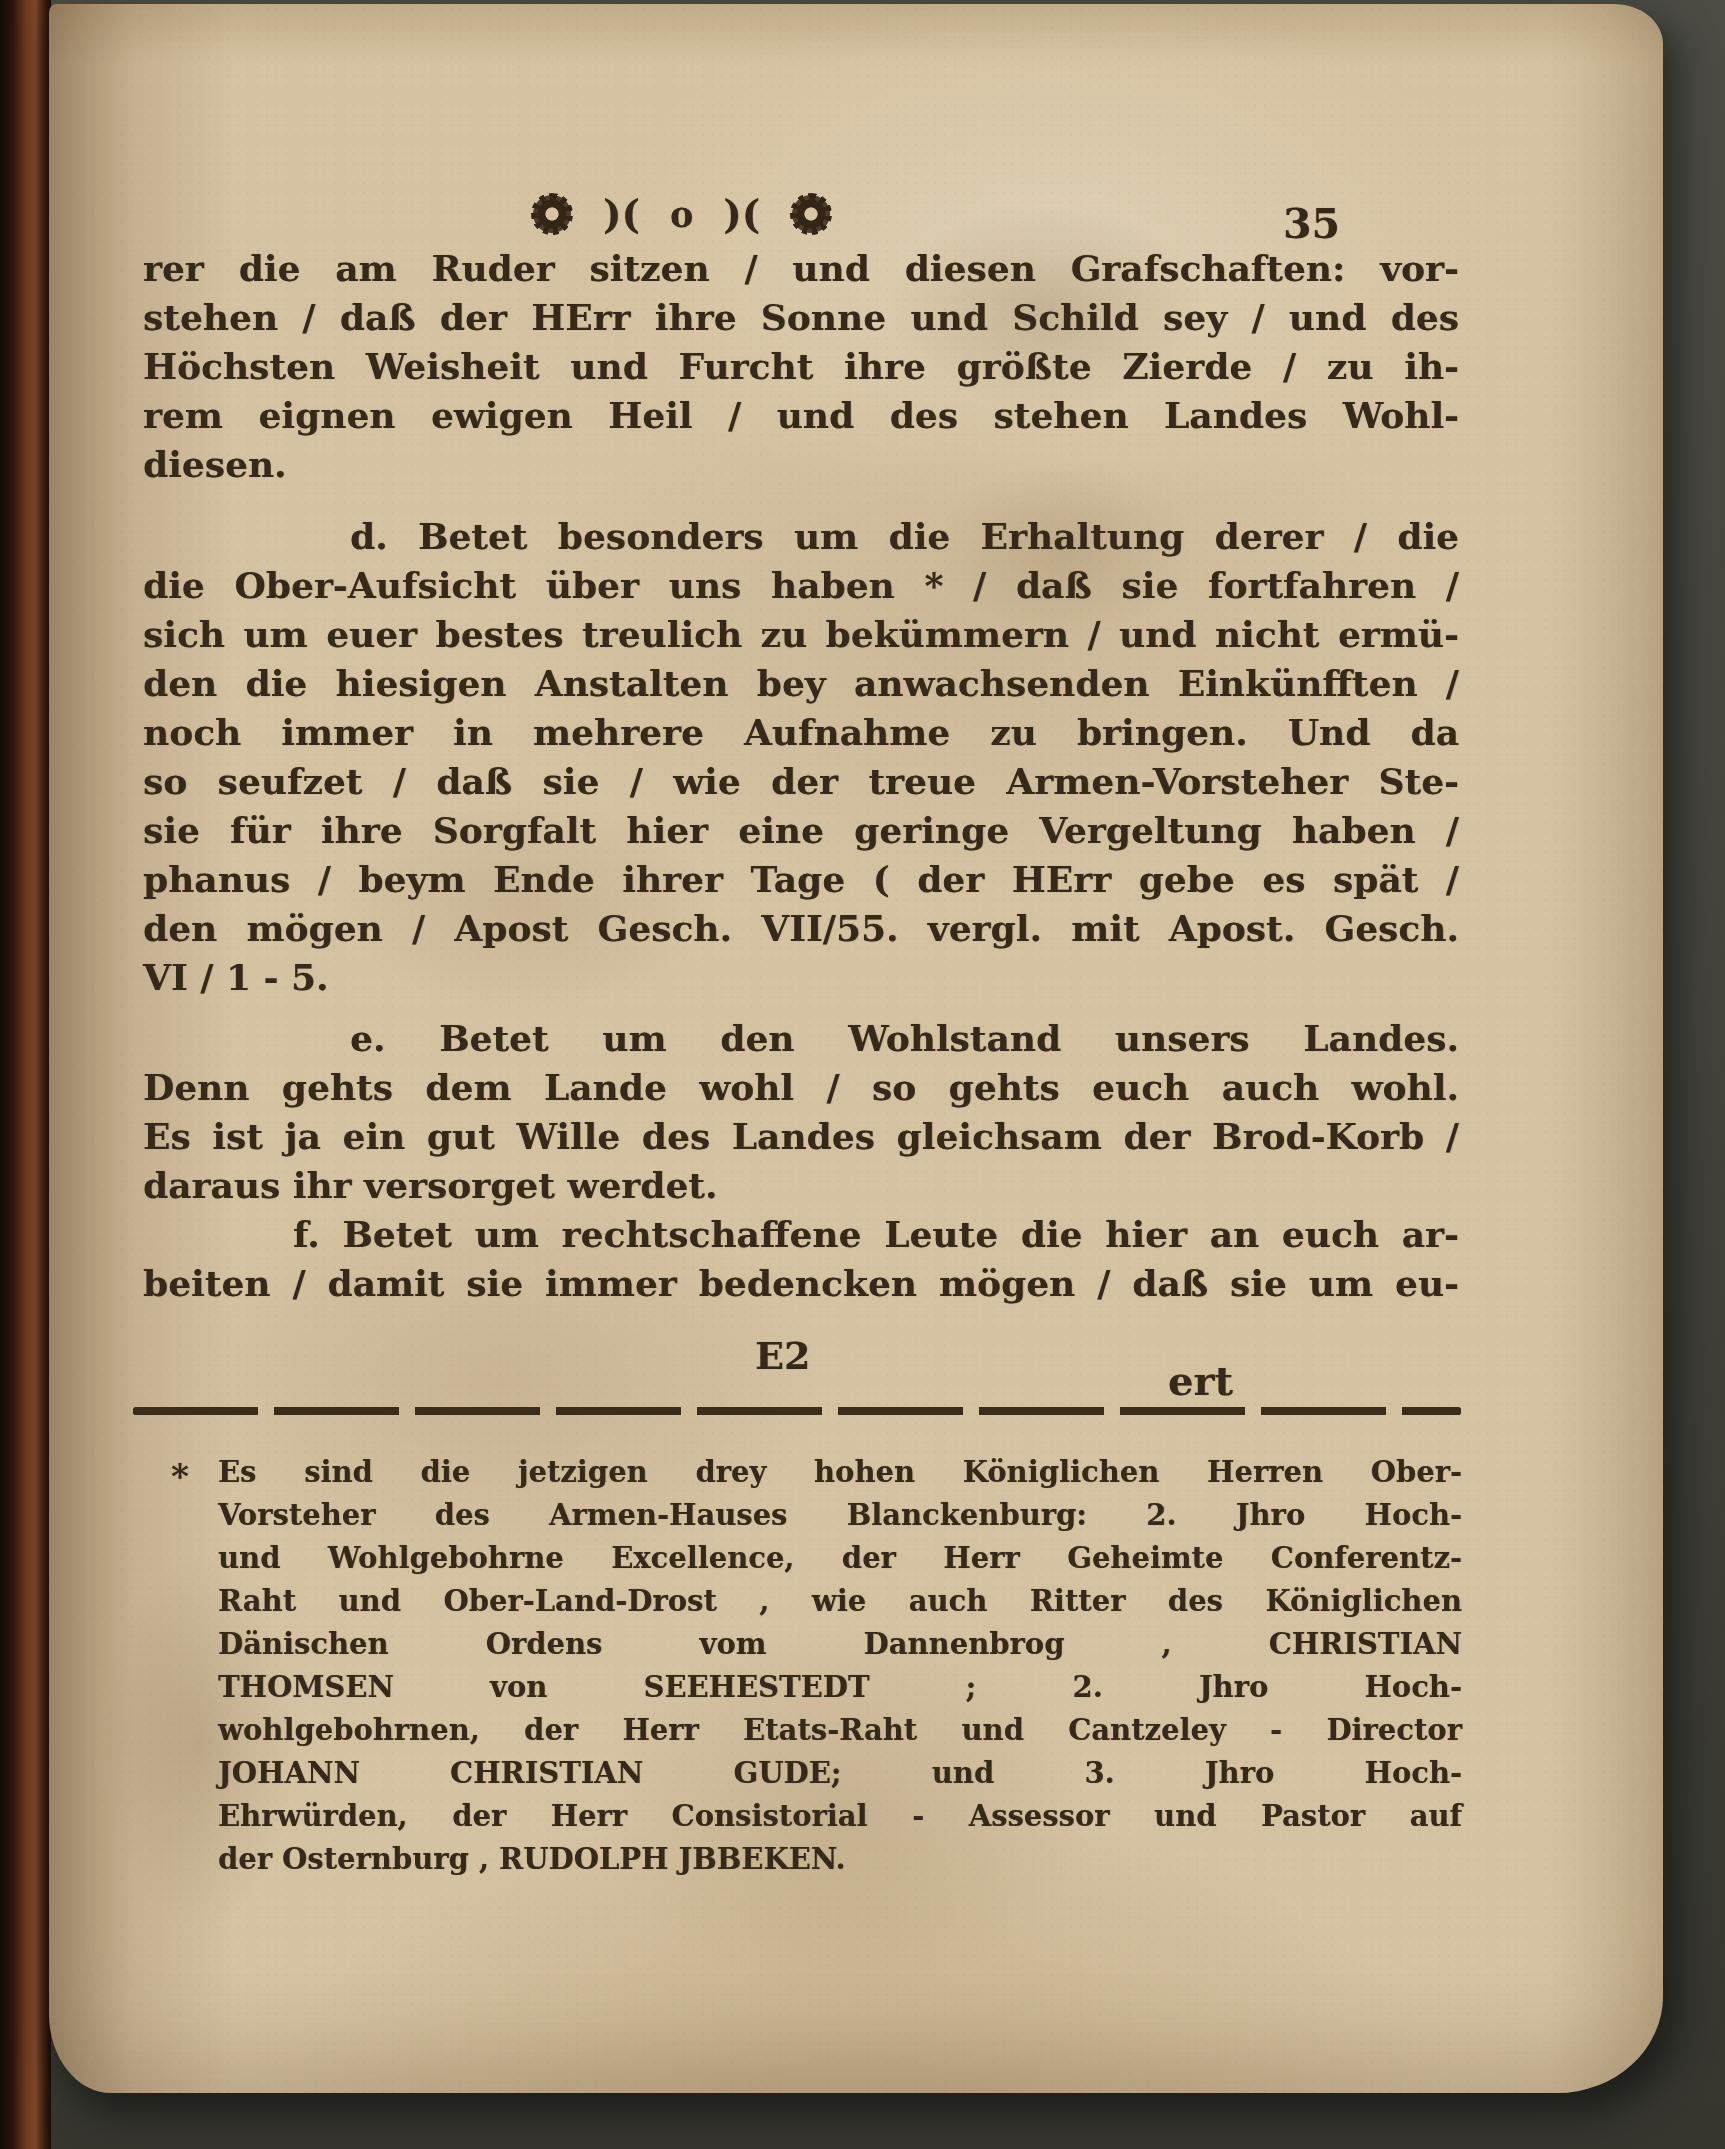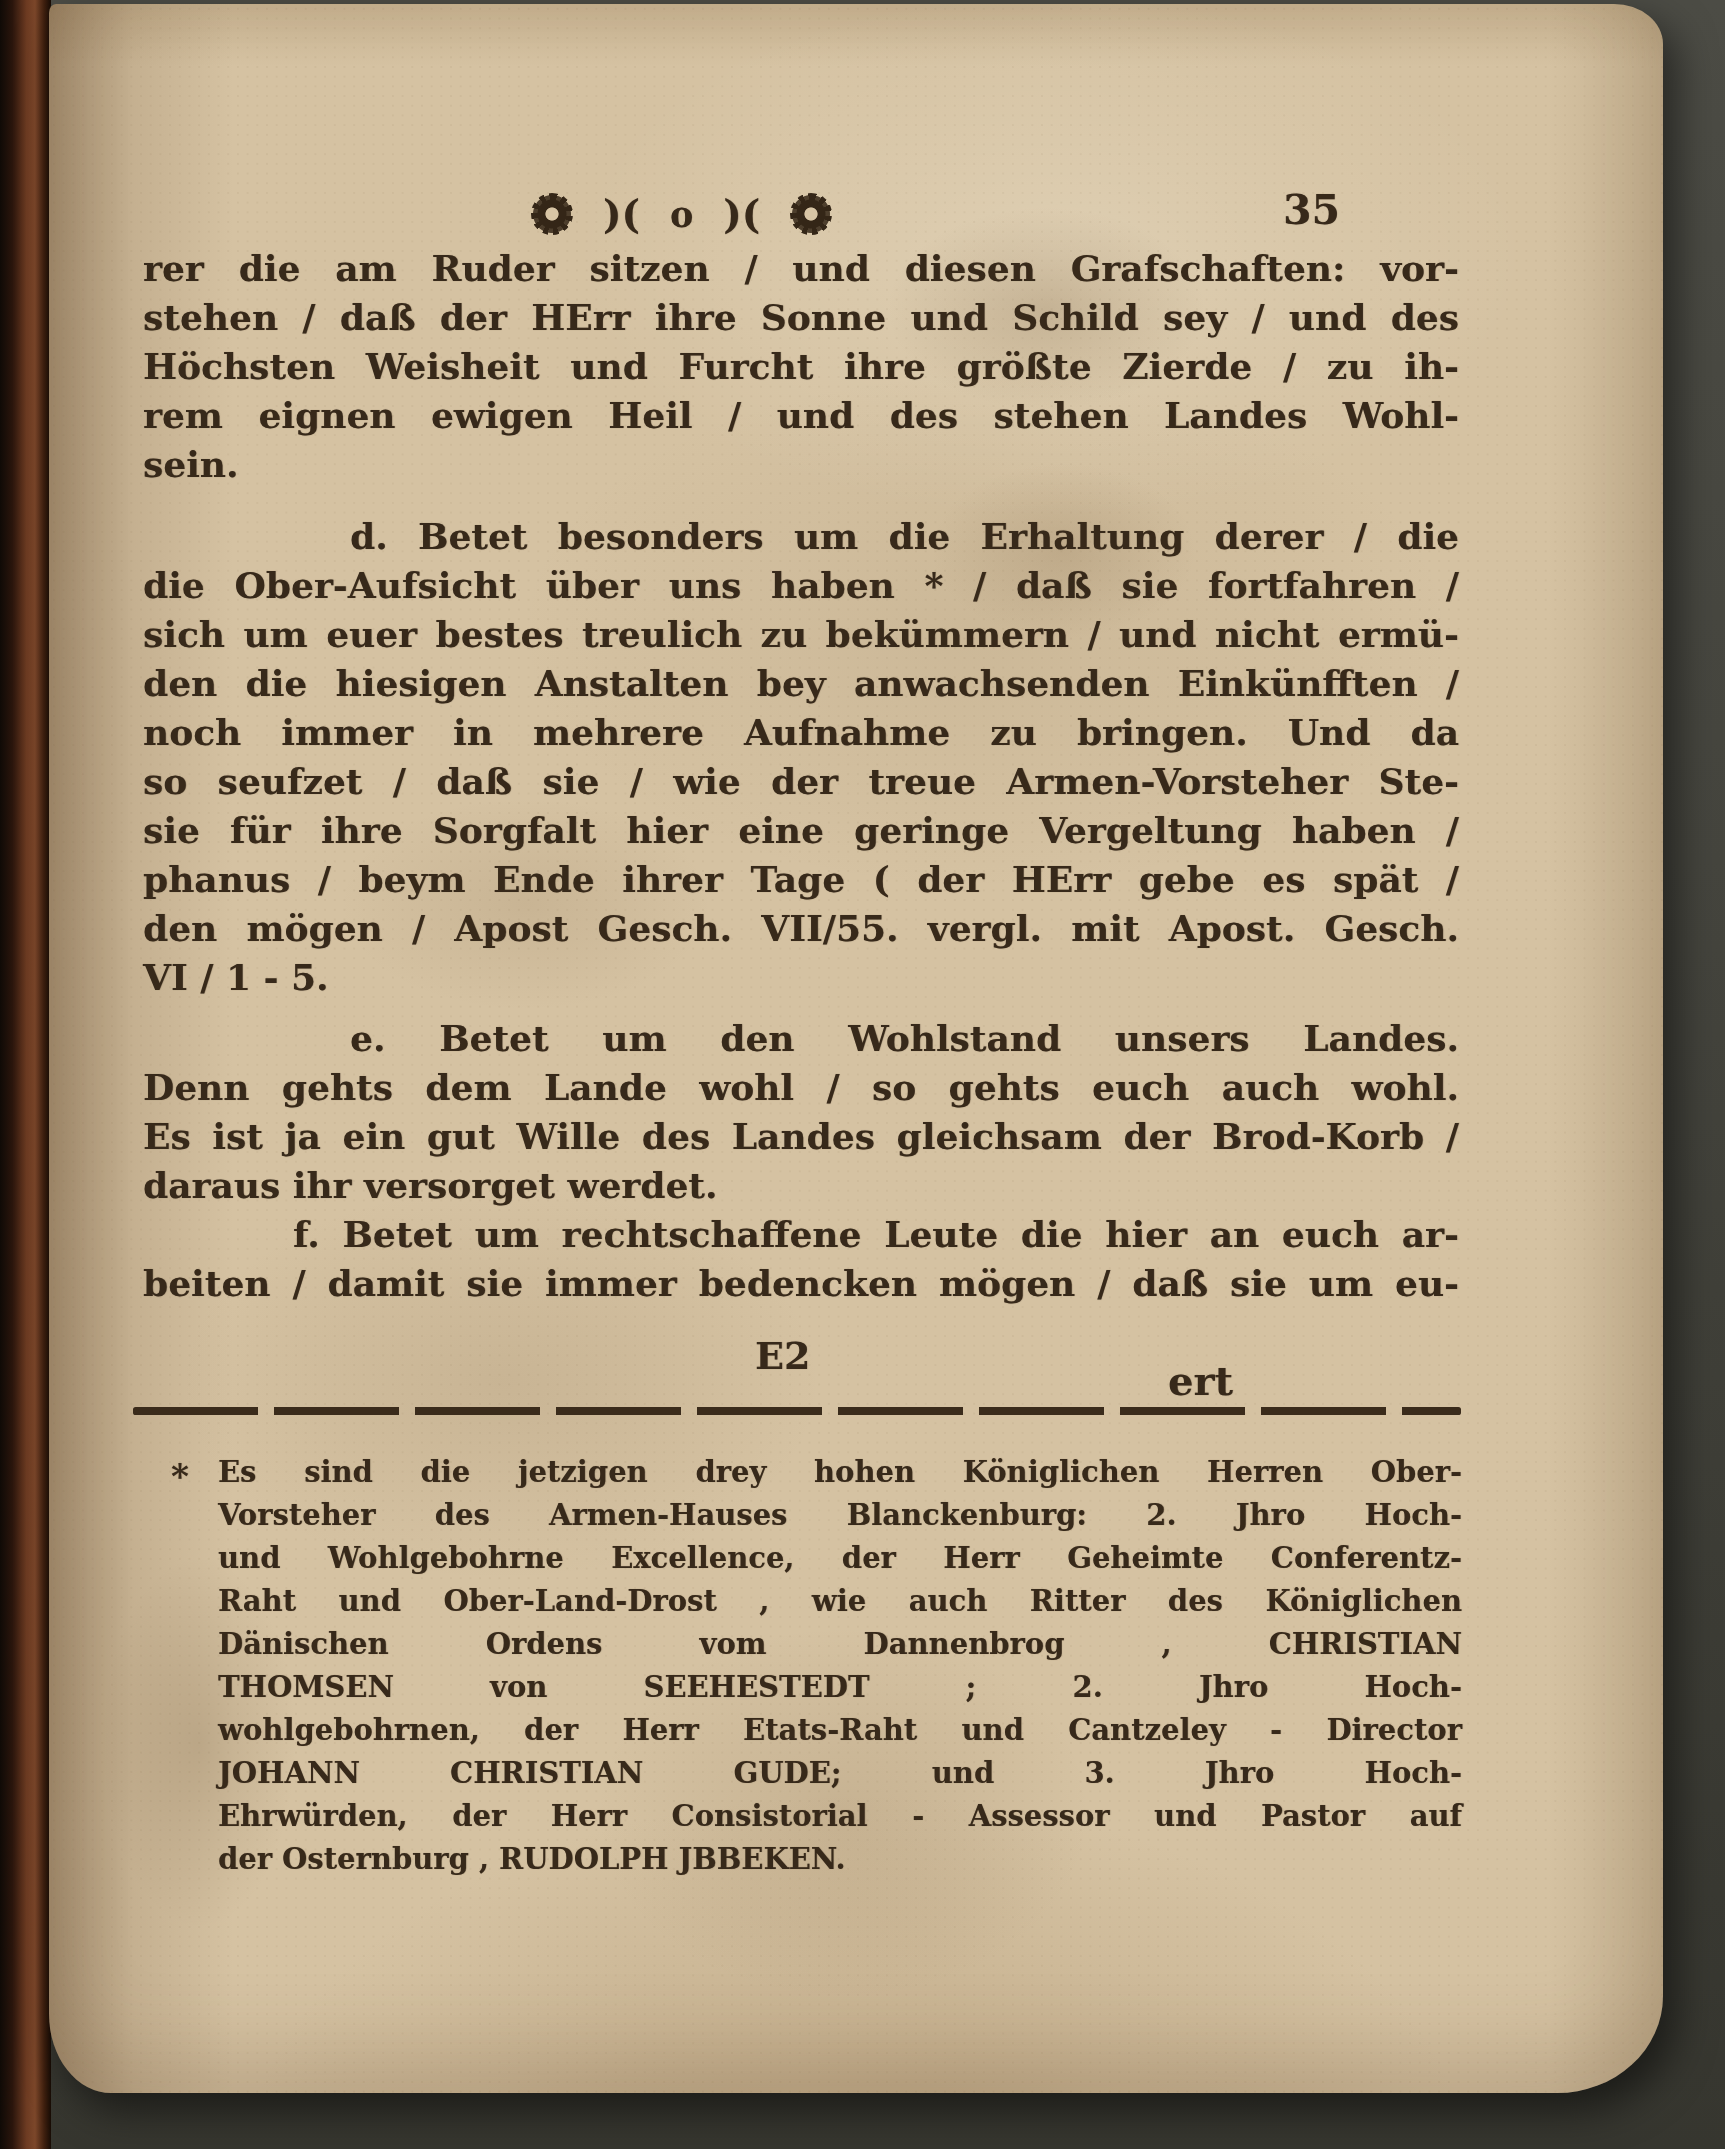--- a/index.html
+++ b/index.html
@@ -44,21 +44,21 @@
   .ornament-group{display:flex;align-items:center;gap:30px;margin-left:388px;}
   .rosette{
     width:42px;height:42px;border-radius:50%;
     background:
       radial-gradient(circle, #d8c5a5 0 6.2px, rgba(0,0,0,0) 7px),
       repeating-conic-gradient(#342617 0deg 16deg, rgba(52,38,23,0) 16deg 32deg),
       radial-gradient(circle, #342617 0 14px, rgba(52,38,23,0.85) 15px 18.5px, rgba(0,0,0,0) 19.4px);
   }
   .orn-mark{font-size:39px;font-weight:700;}
   .orn-o{font-size:35px;font-weight:700;}
-  .page-num{position:absolute;right:119px;top:7px;font-size:41px;font-weight:700;text-align:right;}
+  .page-num{position:absolute;right:119px;top:21px;font-size:41px;font-weight:700;text-align:right;}
 
   .body-block{position:absolute;top:240px;left:94px;width:1316px;font-size:36px;line-height:49px;font-weight:700;}
   .tline{text-align:justify;text-align-last:justify;white-space:normal;}
   .tline.noj{text-align-last:left;}
   .tline.ind1{padding-left:207px;}
   .tline.ind2{padding-left:150px;}
 
   .sig-mark{position:absolute;left:706px;top:1329px;font-size:38px;font-weight:700;}
   .catchword{position:absolute;left:1119px;top:1353px;font-size:40px;font-weight:700;}
 
@@ -92,21 +92,21 @@
       <span class="rosette"></span>
     </div>
     <span class="page-num ink">35</span>
   </div>
 
   <div class="body-block ink">
       <div class="tline">rer die am Ruder sitzen / und diesen Grafschaften: vor-</div>
       <div class="tline">stehen / daß der HErr ihre Sonne und Schild sey / und des</div>
       <div class="tline">Höchsten Weisheit und Furcht ihre größte Zierde / zu ih-</div>
       <div class="tline">rem eignen ewigen Heil / und des stehen Landes Wohl-</div>
-      <div class="tline noj">sein.</div>
+      <div class="tline noj">diesen.</div>
       <div class="tline ind1" style="margin-top: 23px;">d. Betet besonders um die Erhaltung derer / die</div>
       <div class="tline">die Ober-Aufsicht über uns haben * / daß sie fortfahren /</div>
       <div class="tline">sich um euer bestes treulich zu bekümmern / und nicht ermü-</div>
       <div class="tline">den die hiesigen Anstalten bey anwachsenden Einkünfften /</div>
       <div class="tline">noch immer in mehrere Aufnahme zu bringen. Und da</div>
       <div class="tline">so seufzet / daß sie / wie der treue Armen-Vorsteher Ste-</div>
       <div class="tline">sie für ihre Sorgfalt hier eine geringe Vergeltung haben /</div>
       <div class="tline">phanus / beym Ende ihrer Tage ( der HErr gebe es spät /</div>
       <div class="tline">den mögen / Apost Gesch. VII/55. vergl. mit Apost. Gesch.</div>
       <div class="tline noj">VI / 1 - 5.</div>

